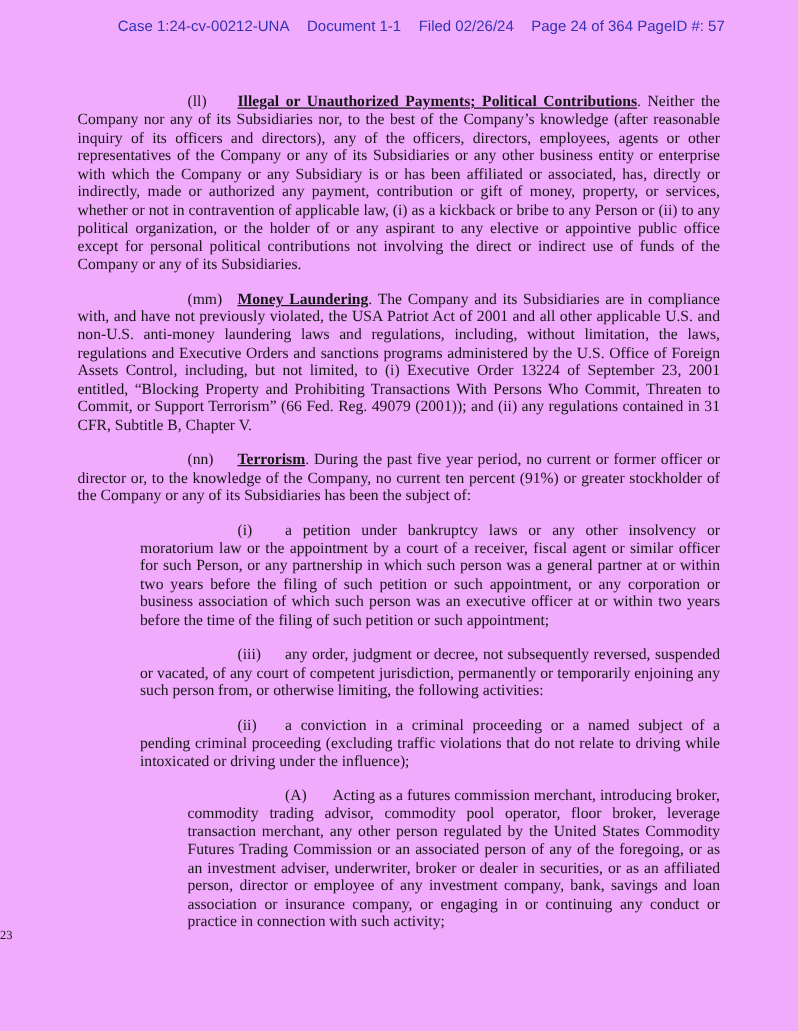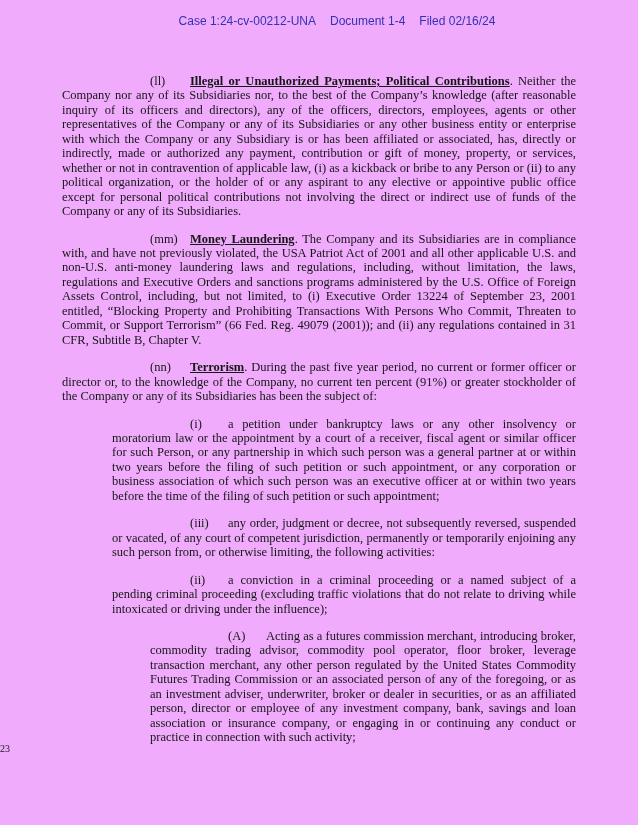--- a/index.html
+++ b/index.html
@@ -50,22 +50,23 @@
     font-size: 10px;
   }
 </style>
 </head>
 <body>
 
 <div class="page">
 
   <div class="stamp-header">
     <span>Case 1:24-cv-00212-UNA</span>
-    <span>Document 1-4</span>
-    <span>Filed 02/16/24</span>
+    <span>Document 1-1</span>
+    <span>Filed 02/26/24</span>
+    <span>Page 24 of 364 PageID #: 57</span>
   </div>
 
   <div class="doc-body">
 
     <p class="para">
       <span class="lbl">(ll)</span><span class="u">Illegal or Unauthorized Payments; Political Contributions</span><span>. Neither the Company nor any of its Subsidiaries nor, to the best of the Company’s knowledge (after reasonable inquiry of its officers and directors), any of the officers, directors, employees, agents or other representatives of the Company or any of its Subsidiaries or any other business entity or enterprise with which the Company or any Subsidiary is or has been affiliated or associated, has, directly or indirectly, made or authorized any payment, contribution or gift of money, property, or services, whether or not in contravention of applicable law, (i) as a kickback or bribe to any Person or (ii) to any political organization, or the holder of or any aspirant to any elective or appointive public office except for personal political contributions not involving the direct or indirect use of funds of the Company or any of its Subsidiaries.</span>
     </p>
 
     <p class="para">
       <span class="lbl">(mm)</span><span class="u">Money Laundering</span><span>. The Company and its Subsidiaries are in compliance with, and have not previously violated, the USA Patriot Act of 2001 and all other applicable U.S. and non-U.S. anti-money laundering laws and regulations, including, without limitation, the laws, regulations and Executive Orders and sanctions programs administered by the U.S. Office of Foreign Assets Control, including, but not limited, to (i) Executive Order 13224 of September 23, 2001 entitled, “Blocking Property and Prohibiting Transactions With Persons Who Commit, Threaten to Commit, or Support Terrorism” (66 Fed. Reg. 49079 (2001)); and (ii) any regulations contained in 31 CFR, Subtitle B, Chapter V.</span>

